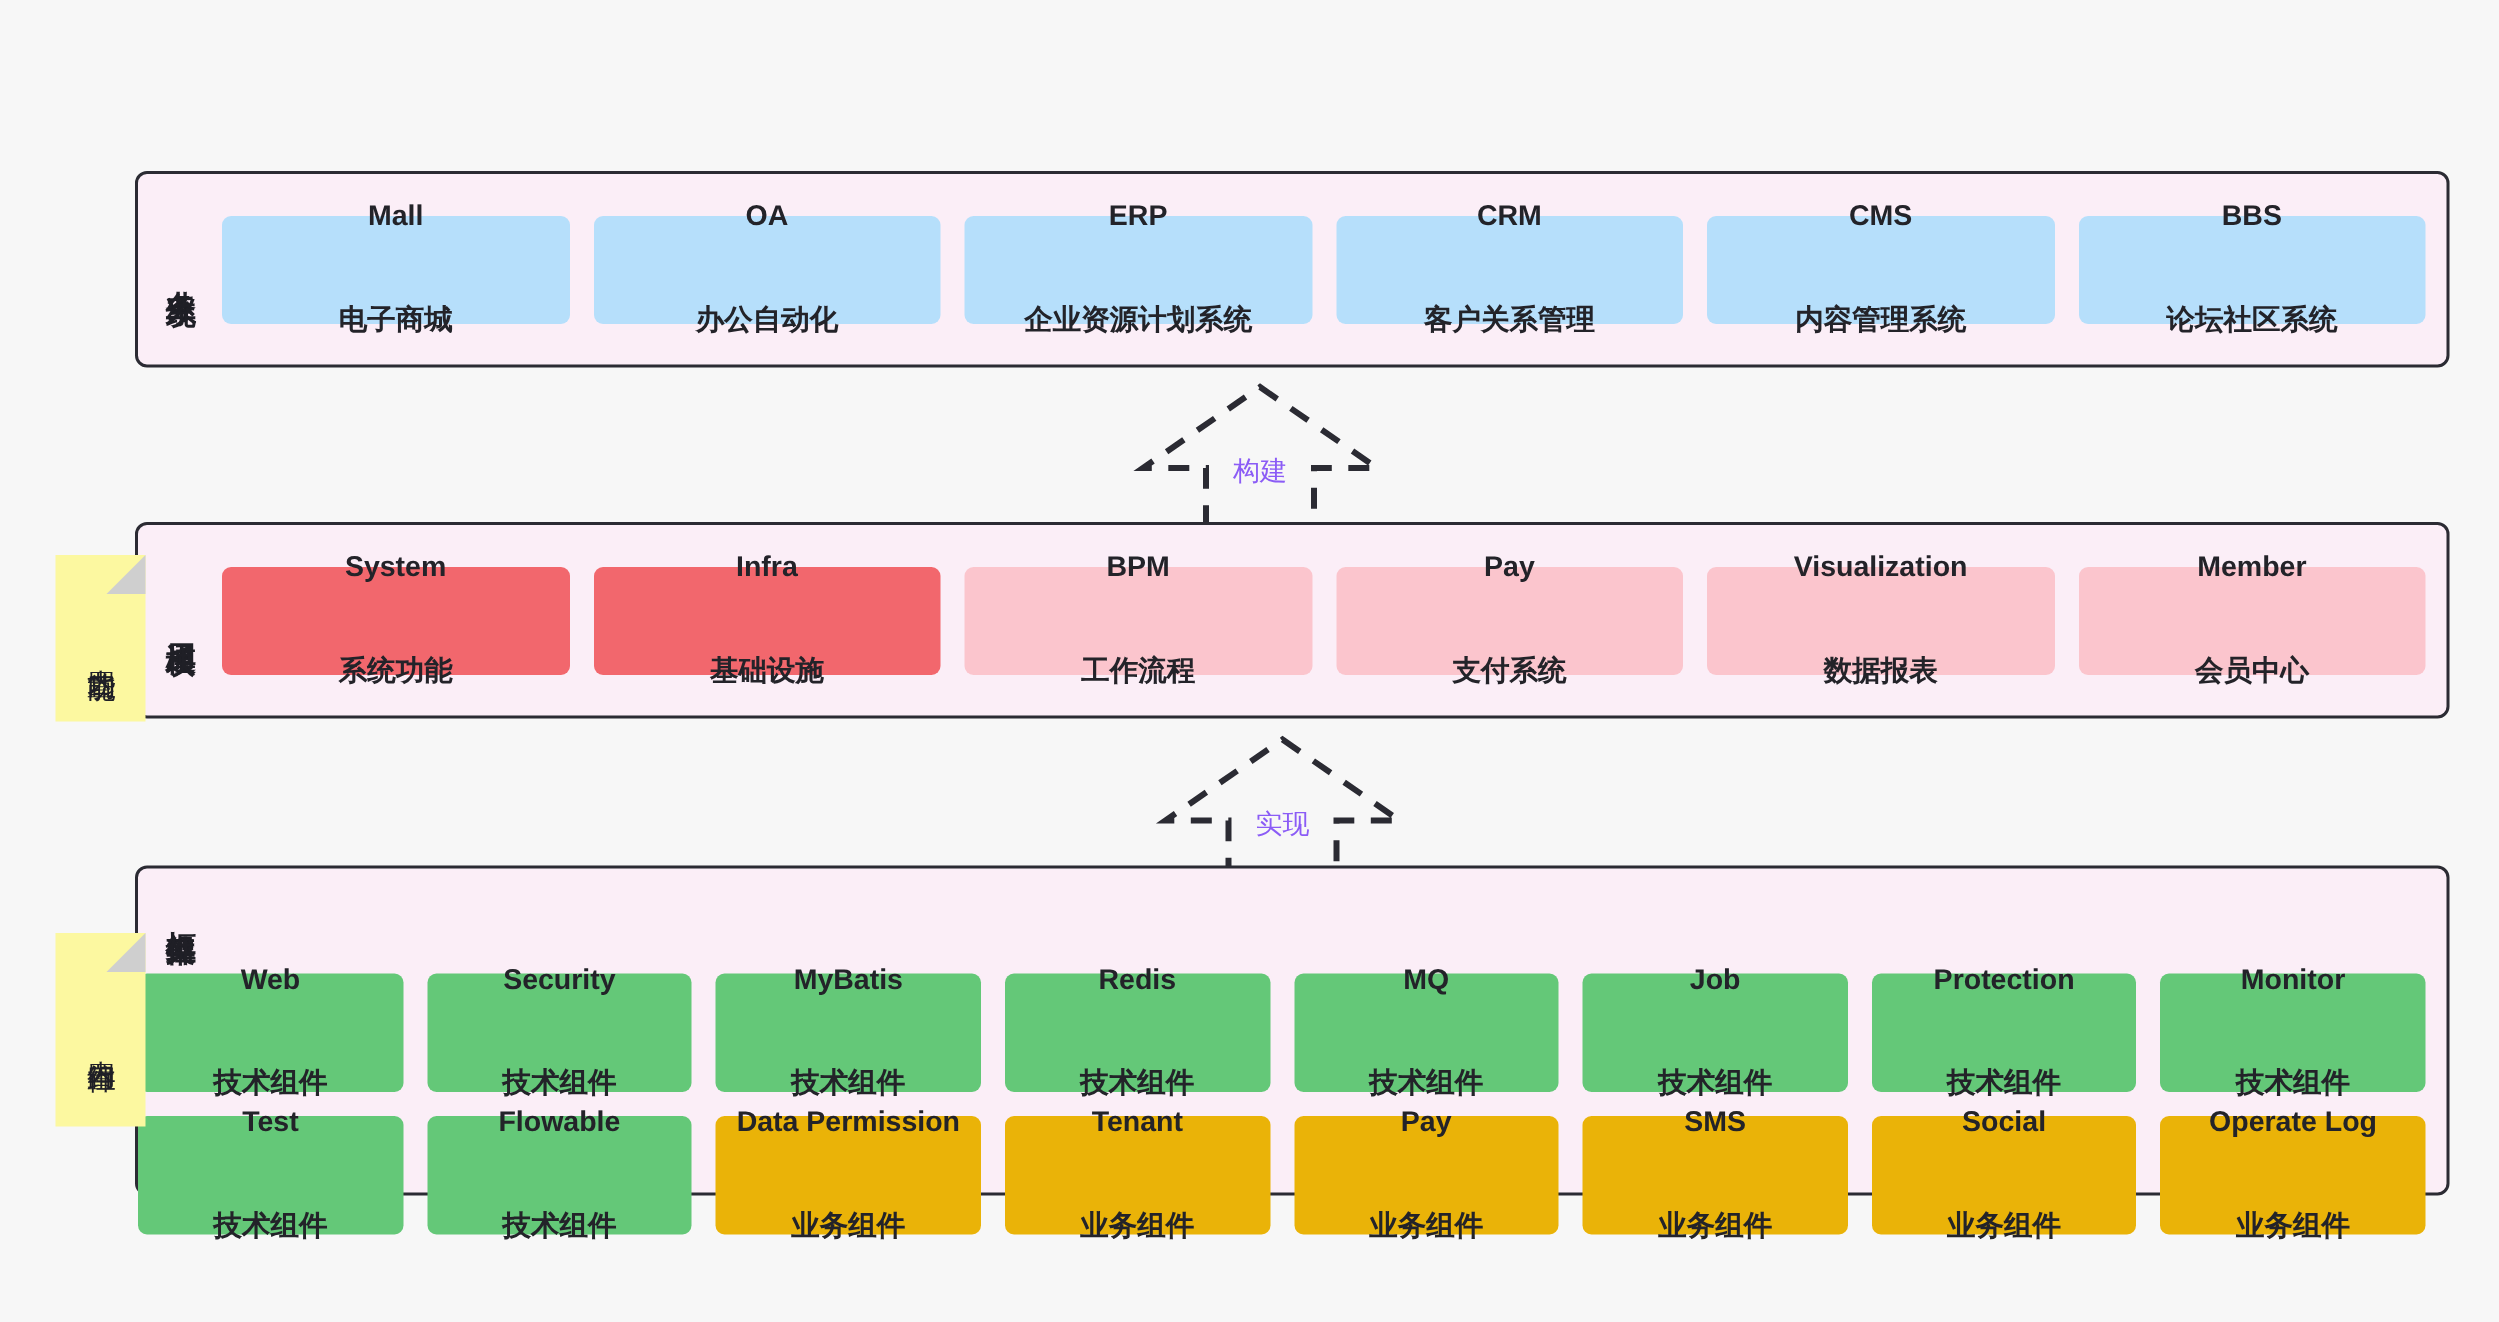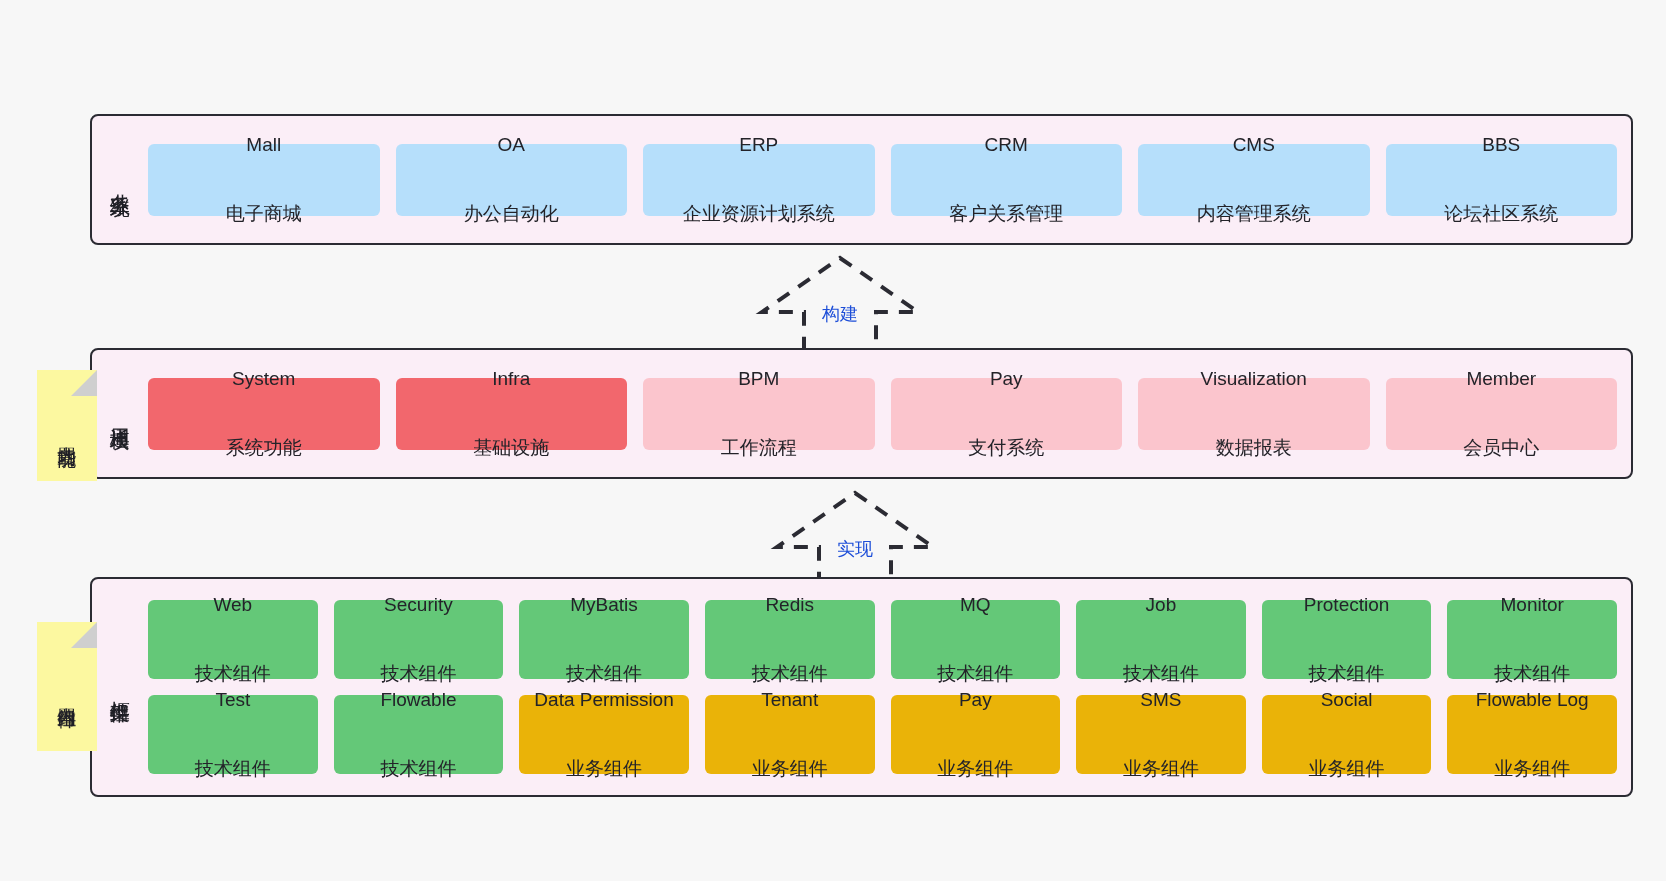--- a/index.html
+++ b/index.html
@@ -12,20 +12,21 @@
   #canvas { position: relative; width: 1666px; height: 881px; }
 
   
   .layer {
     position: absolute;
     background: #fbeef7;
     border: 2px solid #2b2b33;
     border-radius: 8px;
     display: flex;
     align-items: stretch;
+    font-weight: bold;
   }
   .layer-title {
     width: 56px;
     flex: 0 0 56px;
     display: flex;
     align-items: center;
     justify-content: center;
     font-size: 20px;
     color: #1f1f26;
     letter-spacing: 1px;
@@ -66,21 +67,21 @@
   
   .c-blue       { background: #b6dffb; }
   .c-red        { background: #f2676d; }
   .c-pink       { background: #fbc5cd; }
   .c-green      { background: #64c878; }
   .c-lightgreen { background: #eab308; }
 
   
   #layer-business  { left: 90px;  top: 114px; width: 1543px; height: 131px; }
   #layer-modules   { left: 90px;  top: 348px; width: 1543px; height: 131px; }
-  #layer-framework { left: 90px;  top: 577px; width: 1543px; height: 220px; }
+  #layer-framework { left: 90px;  top: 577px; width: 1543px; height: 220px; flex-direction: column; }
 
   #layer-business  .cell,
   #layer-modules   .cell { height: 72px; }
   #layer-framework .cell { height: 79px; }
 
   
   .note {
     position: absolute;
     background: #fcf8a0;
     font-size: 19px;
@@ -111,21 +112,21 @@
     position: absolute;
     width: 170px; height: 100px;
   }
   .arrow svg { display: block; width: 100%; height: 100%; }
   .arrow .arrow-label {
     position: absolute;
     left: 50%;
     top: 50px;
     transform: translateX(-50%);
     font-size: 18px;
-    color: #1d4ed8;
+    color: #8b5cf6;
     background: transparent;
     white-space: nowrap;
     user-select: none;
   }
   #arrow-build     { left: 755px; top: 252px; }
   #arrow-implement { left: 770px; top: 487px; }
 </style>
 </head>
 <body>
 
@@ -271,21 +272,21 @@
         </div>
         <div class="cell c-lightgreen">
           <span class="en">SMS</span>
           <span class="cn">业务组件</span>
         </div>
         <div class="cell c-lightgreen">
           <span class="en">Social</span>
           <span class="cn">业务组件</span>
         </div>
         <div class="cell c-lightgreen">
-          <span class="en">Flowable Log</span>
+          <span class="en">Operate Log</span>
           <span class="cn">业务组件</span>
         </div>
       </div>
 
     </div>
   </div>
 
   <div class="note" id="note-features">内置功能</div>
   <div class="note" id="note-components">内置组件</div>
 

